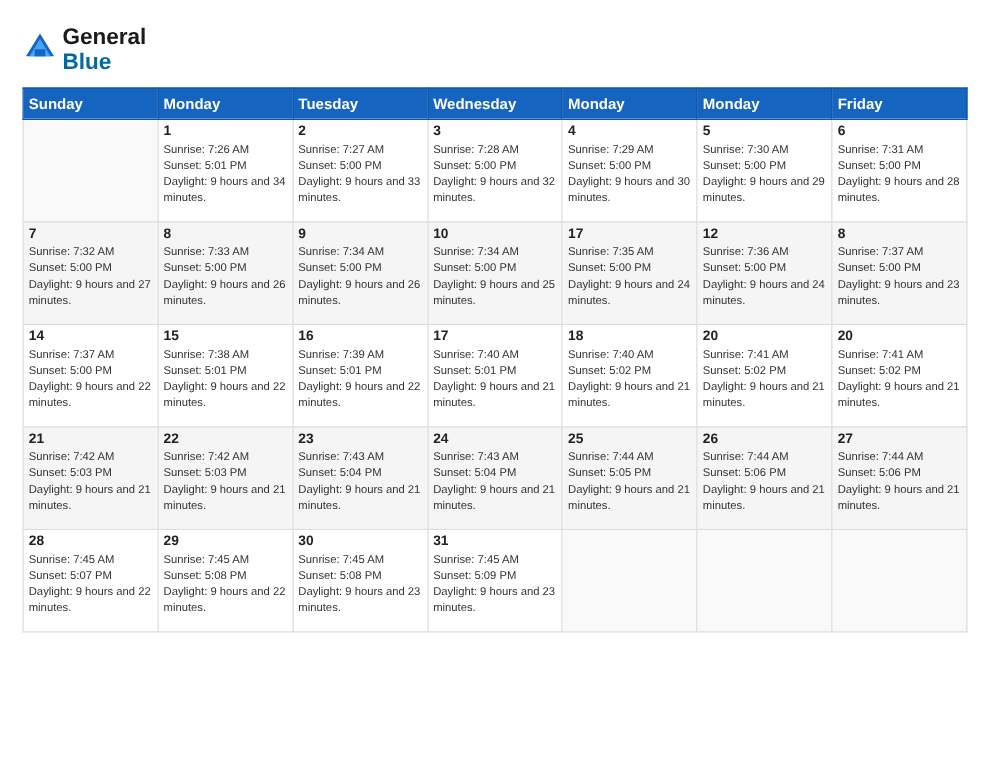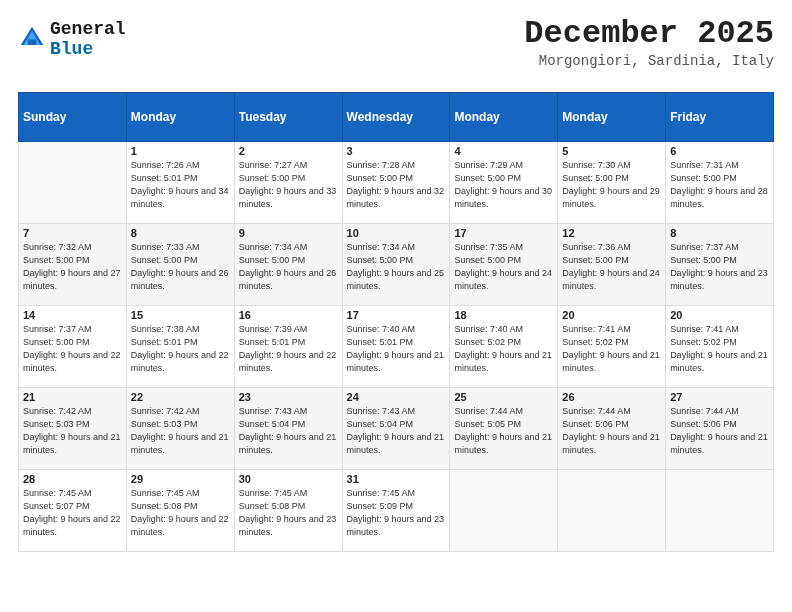--- a/index.html
+++ b/index.html
@@ -13,22 +13,21 @@
     .container {
       width: 792px;
       height: 612px;
       padding: 16px 18px 10px 18px;
       background: #fff;
     }
     .header {
       display: flex;
       justify-content: space-between;
       align-items: flex-start;
-      margin-bottom: 23px;
-      font-family: Liberation Mono, monospace;
+      margin-bottom: 10px;
     }
     .logo {
       display: flex;
       align-items: center;
       margin-top: 4px;
     }
     .logo-text {
       font-size: 18px;
       font-weight: bold;
       color: #1a1a1a;
@@ -59,21 +58,21 @@
     .calendar {
       width: 100%;
       border-collapse: collapse;
       border: 1px solid #ccc;
     }
     .calendar th {
       background: #1565c0;
       color: #fff;
       font-size: 12px;
       font-weight: bold;
-      padding: 17px 4px;
+      padding: 5px 4px;
       text-align: left;
       border: 1px solid #1254a0;
     }
     .calendar td {
       vertical-align: top;
       border: 1px solid #ddd;
       padding: 3px 4px;
       font-size: 9.5px;
       color: #333;
       width: 108px;
@@ -107,24 +106,20 @@
       <svg class="logo-icon" viewBox="0 0 40 40" xmlns="http://www.w3.org/2000/svg">
         <polygon points="20,4 36,30 4,30" fill="#1565c0"></polygon>
         <polygon points="20,10 32,30 8,30" fill="#42a5f5"></polygon>
         <rect x="14" y="22" width="12" height="8" fill="#1565c0"></rect>
       </svg>
       <div>
         <span class="logo-text logo-general">General</span>
         <span class="logo-text logo-blue">Blue</span>
       </div>
     </div>
-    <div class="title-block">
-      <div class="month-title">December 2025</div>
-      <div class="location">Morgongiori, Sardinia, Italy</div>
-    </div>
   </div>
 
   <table class="calendar">
     <thead>
       <tr>
       <th>Sunday</th>
           <th>Monday</th>
           <th>Tuesday</th>
           <th>Wednesday</th>
           <th>Monday</th>

